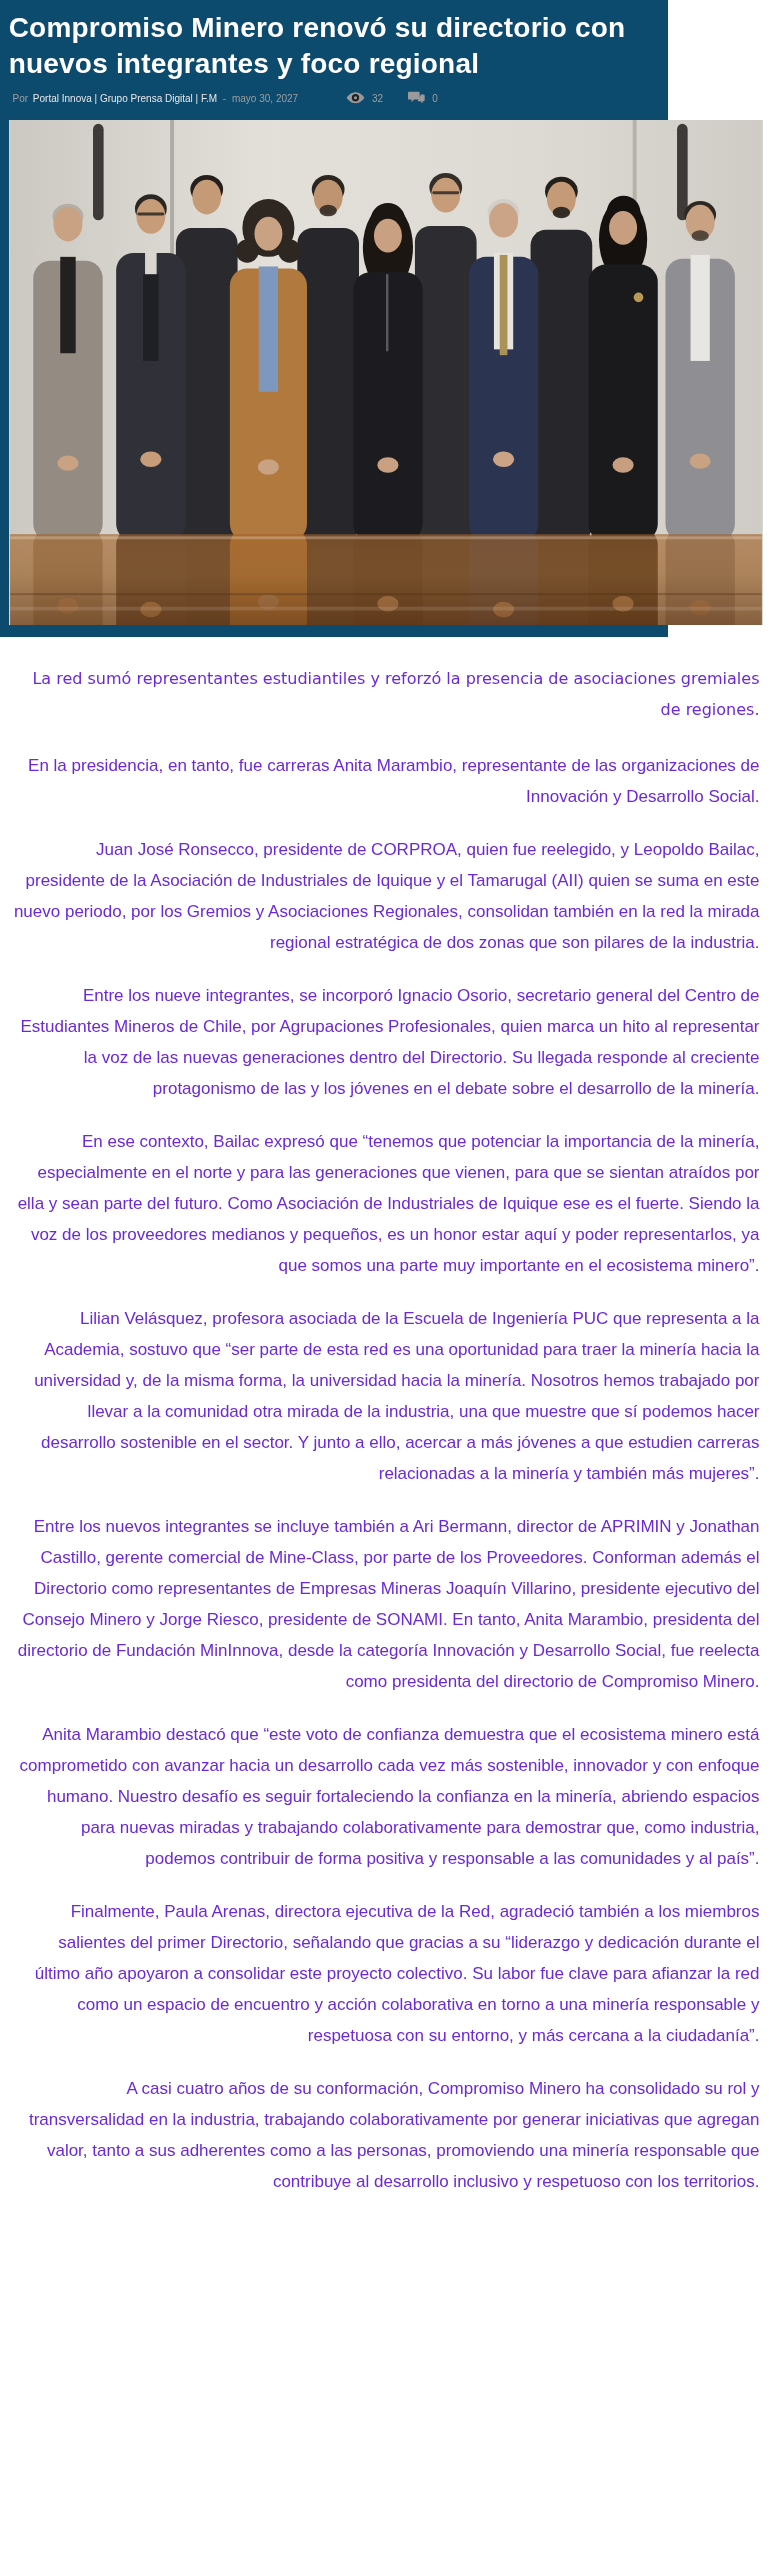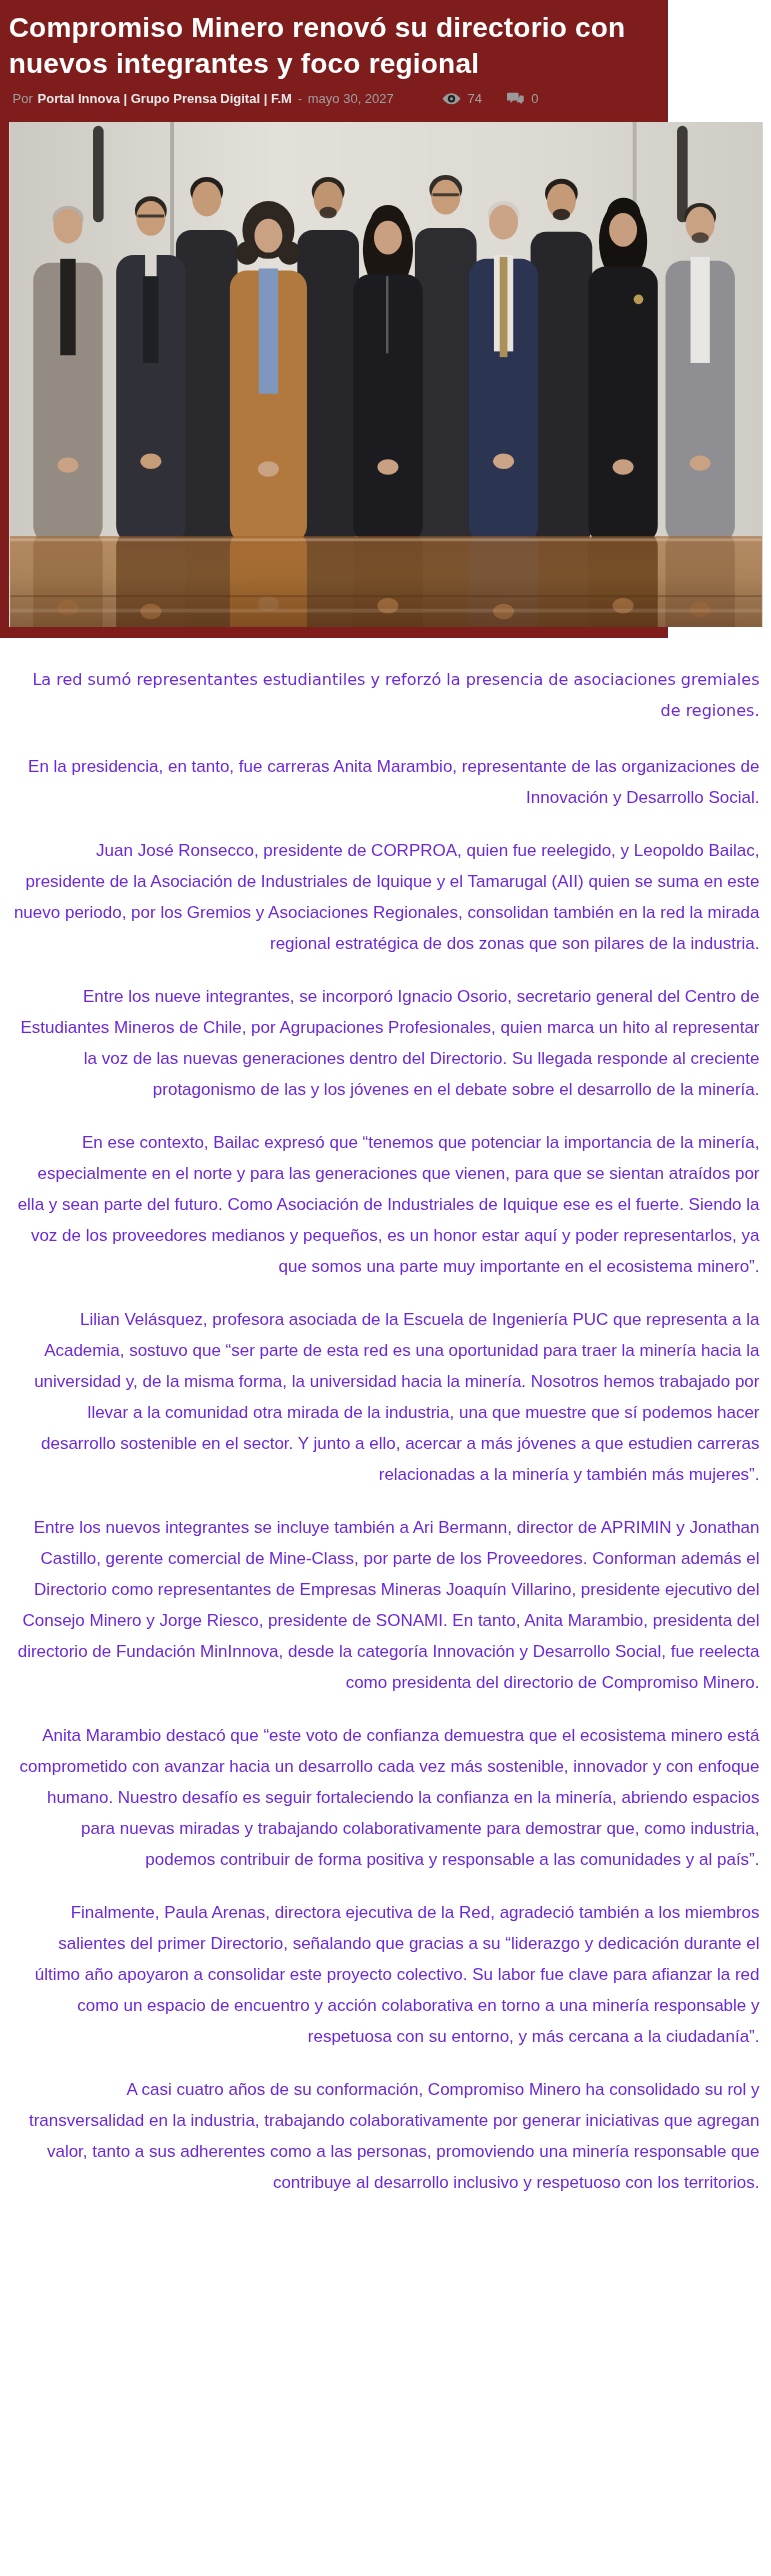--- a/index.html
+++ b/index.html
@@ -4,44 +4,44 @@
 <style>
   * { margin: 0; padding: 0; box-sizing: border-box; }
   html, body { width: 772px; }
   body {
     width: 772px; height: 2576px; overflow: hidden;
     background: #ffffff;
     font-family: "Liberation Sans", sans-serif;
   }
   
   .post-header {
-    background: #7f1d1d;
+    background: #0c4a6e;
     width: 668px;
     padding: 0 0 11.6px 0;
   }
   .post-title {
     color: #ffffff;
     font-family: "Liberation Sans", sans-serif;
     font-weight: 700;
     font-size: 28px;
     line-height: 36px;
     padding: 9.6px 29px 5.8px 8.7px;
     letter-spacing: 0.2px;
   }
   .byline {
     display: flex;
-    align-items: flex-end;
+    align-items: center;
     padding: 3.9px 9.6px 1.9px 12.5px;
-    font-size: 13px;
+    font-size: 10px;
     color: #9f9f9f;
     white-space: nowrap;
   }
   .byline .author {
     color: #e8e8e8;
-    font-weight: 700;
+    font-weight: 400;
     margin: 0 5.8px 0 4.8px;
   }
   .byline .dash { margin: 0 5.8px 0 0; color: #9f9f9f; }
   .meta-group { display: inline-flex; align-items: center; gap: 6.8px; }
   .views-group { margin-left: 48px; }
   .comments-group { margin-left: 25px; }
   .meta-ico { display: inline-flex; }
   
   .photo-wrap {
     margin: 13.5px 8.7px 0 8.7px;
@@ -82,21 +82,21 @@
     <span>mayo 30, 2027</span>
 
     <span class="meta-group views-group">
       <span class="meta-ico">
         <svg width="19" height="13.5" viewBox="0 0 24 16">
           <path d="M12 1 C6 1 2 6 0.8 8 C2 10 6 15 12 15 C18 15 22 10 23.2 8 C22 6 18 1 12 1 Z" fill="#9a9a9a"></path>
           <circle cx="12" cy="8" r="4.6" fill="#212124"></circle>
           <circle cx="12" cy="8" r="2" fill="#9a9a9a"></circle>
         </svg>
       </span>
-      <span>74</span>
+      <span>32</span>
     </span>
 
     <span class="meta-group comments-group">
       <span class="meta-ico">
         <svg width="17.4" height="13.5" viewBox="0 0 20 16">
           <path d="M1 1 h11 a1.5 1.5 0 0 1 1.5 1.5 v6 a1.5 1.5 0 0 1 -1.5 1.5 h-5 l-3.2 3 v-3 h-2.8 a1.5 1.5 0 0 1 -1.5 -1.5 v-6 A1.5 1.5 0 0 1 1 1 Z" fill="#9a9a9a"></path>
           <path d="M15 4 h3 a1.5 1.5 0 0 1 1.5 1.5 v5 a1.5 1.5 0 0 1 -1.5 1.5 h-1 v2.5 l-2.8 -2.5 h-3.2" fill="#9a9a9a"></path>
         </svg>
       </span>
       <span>0</span>

